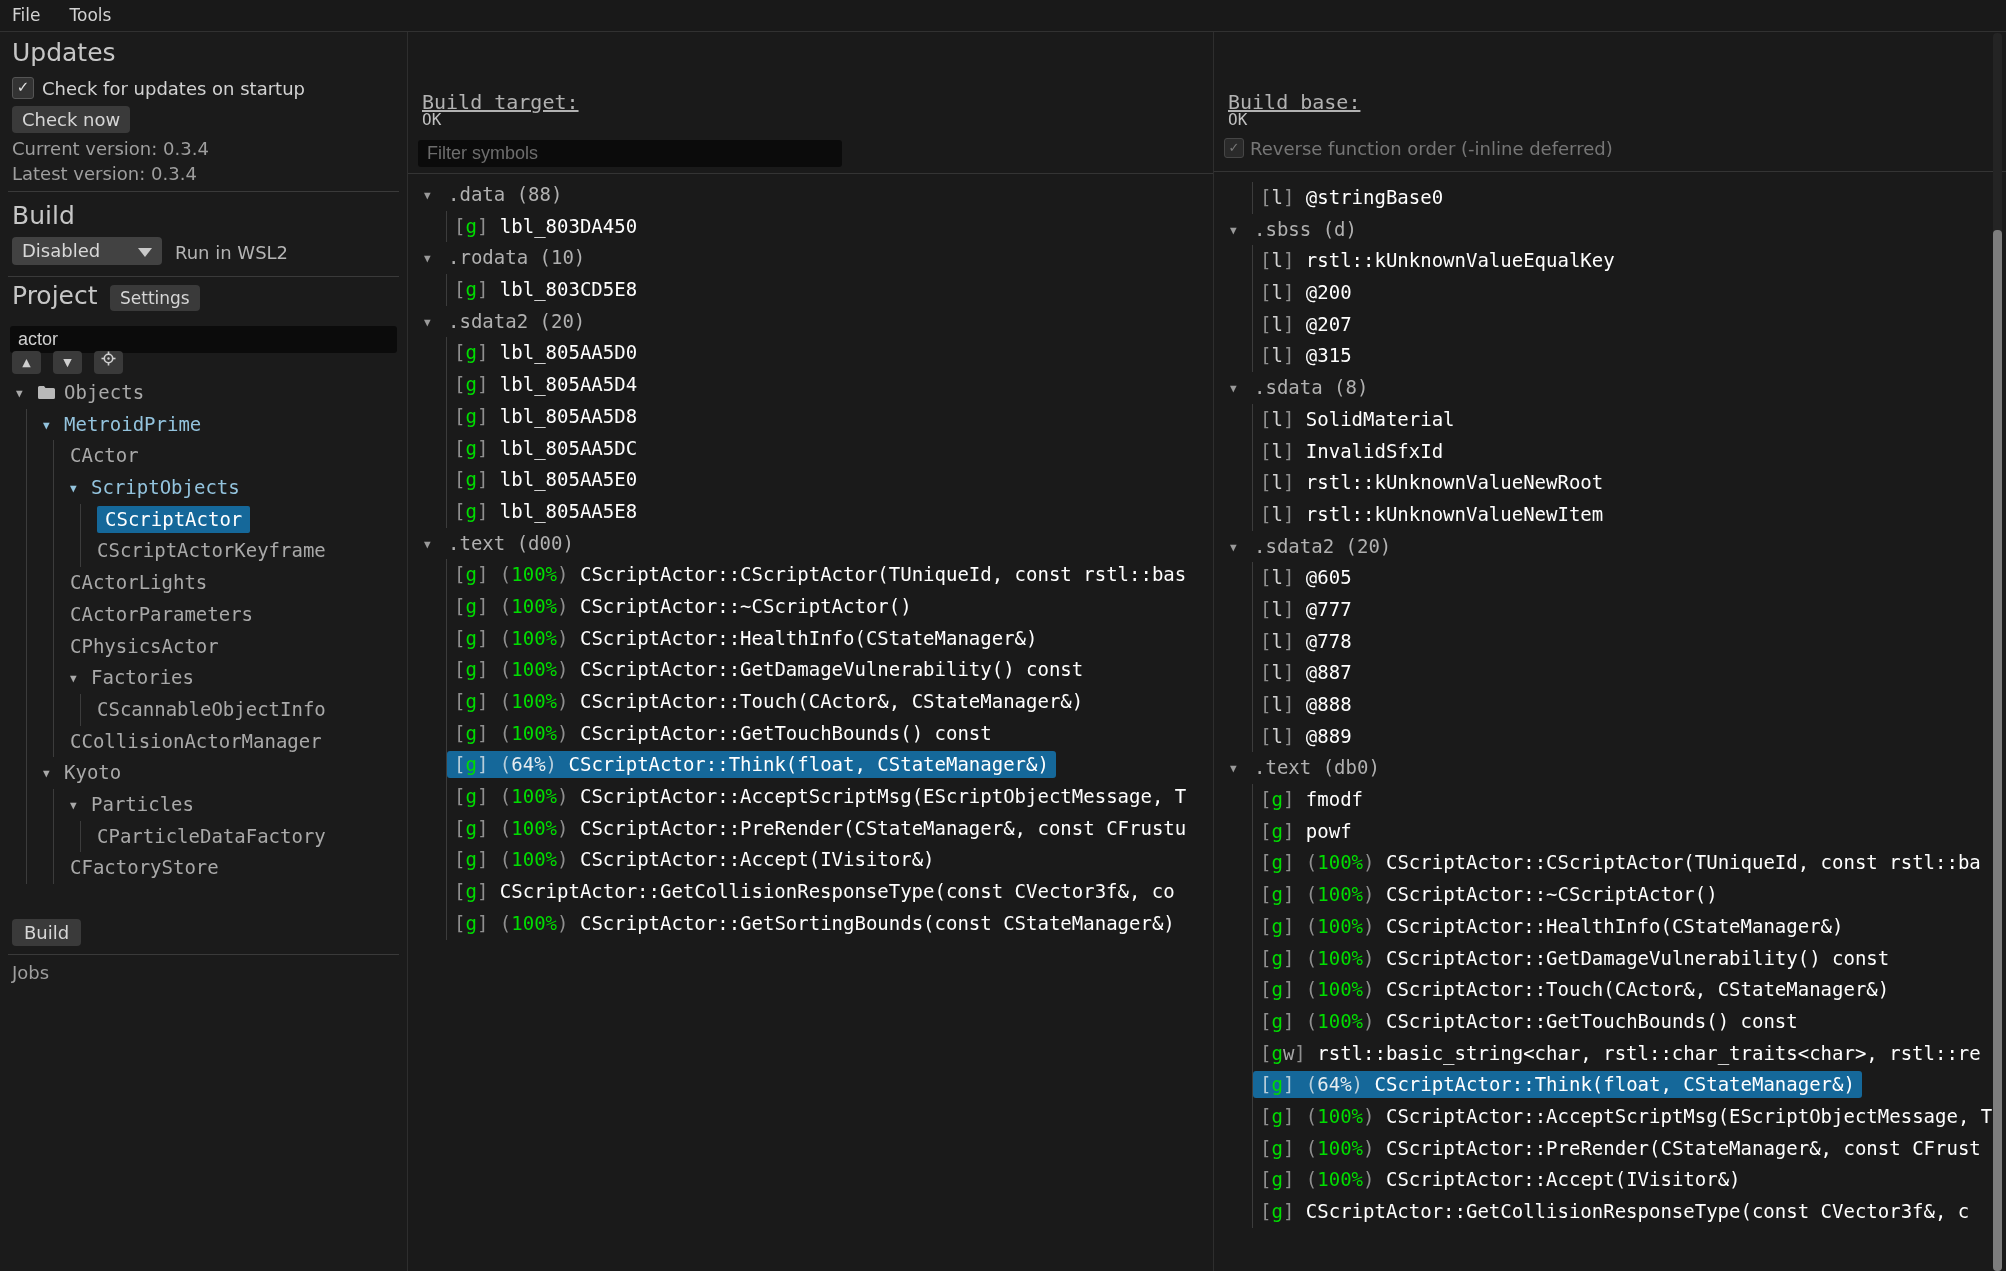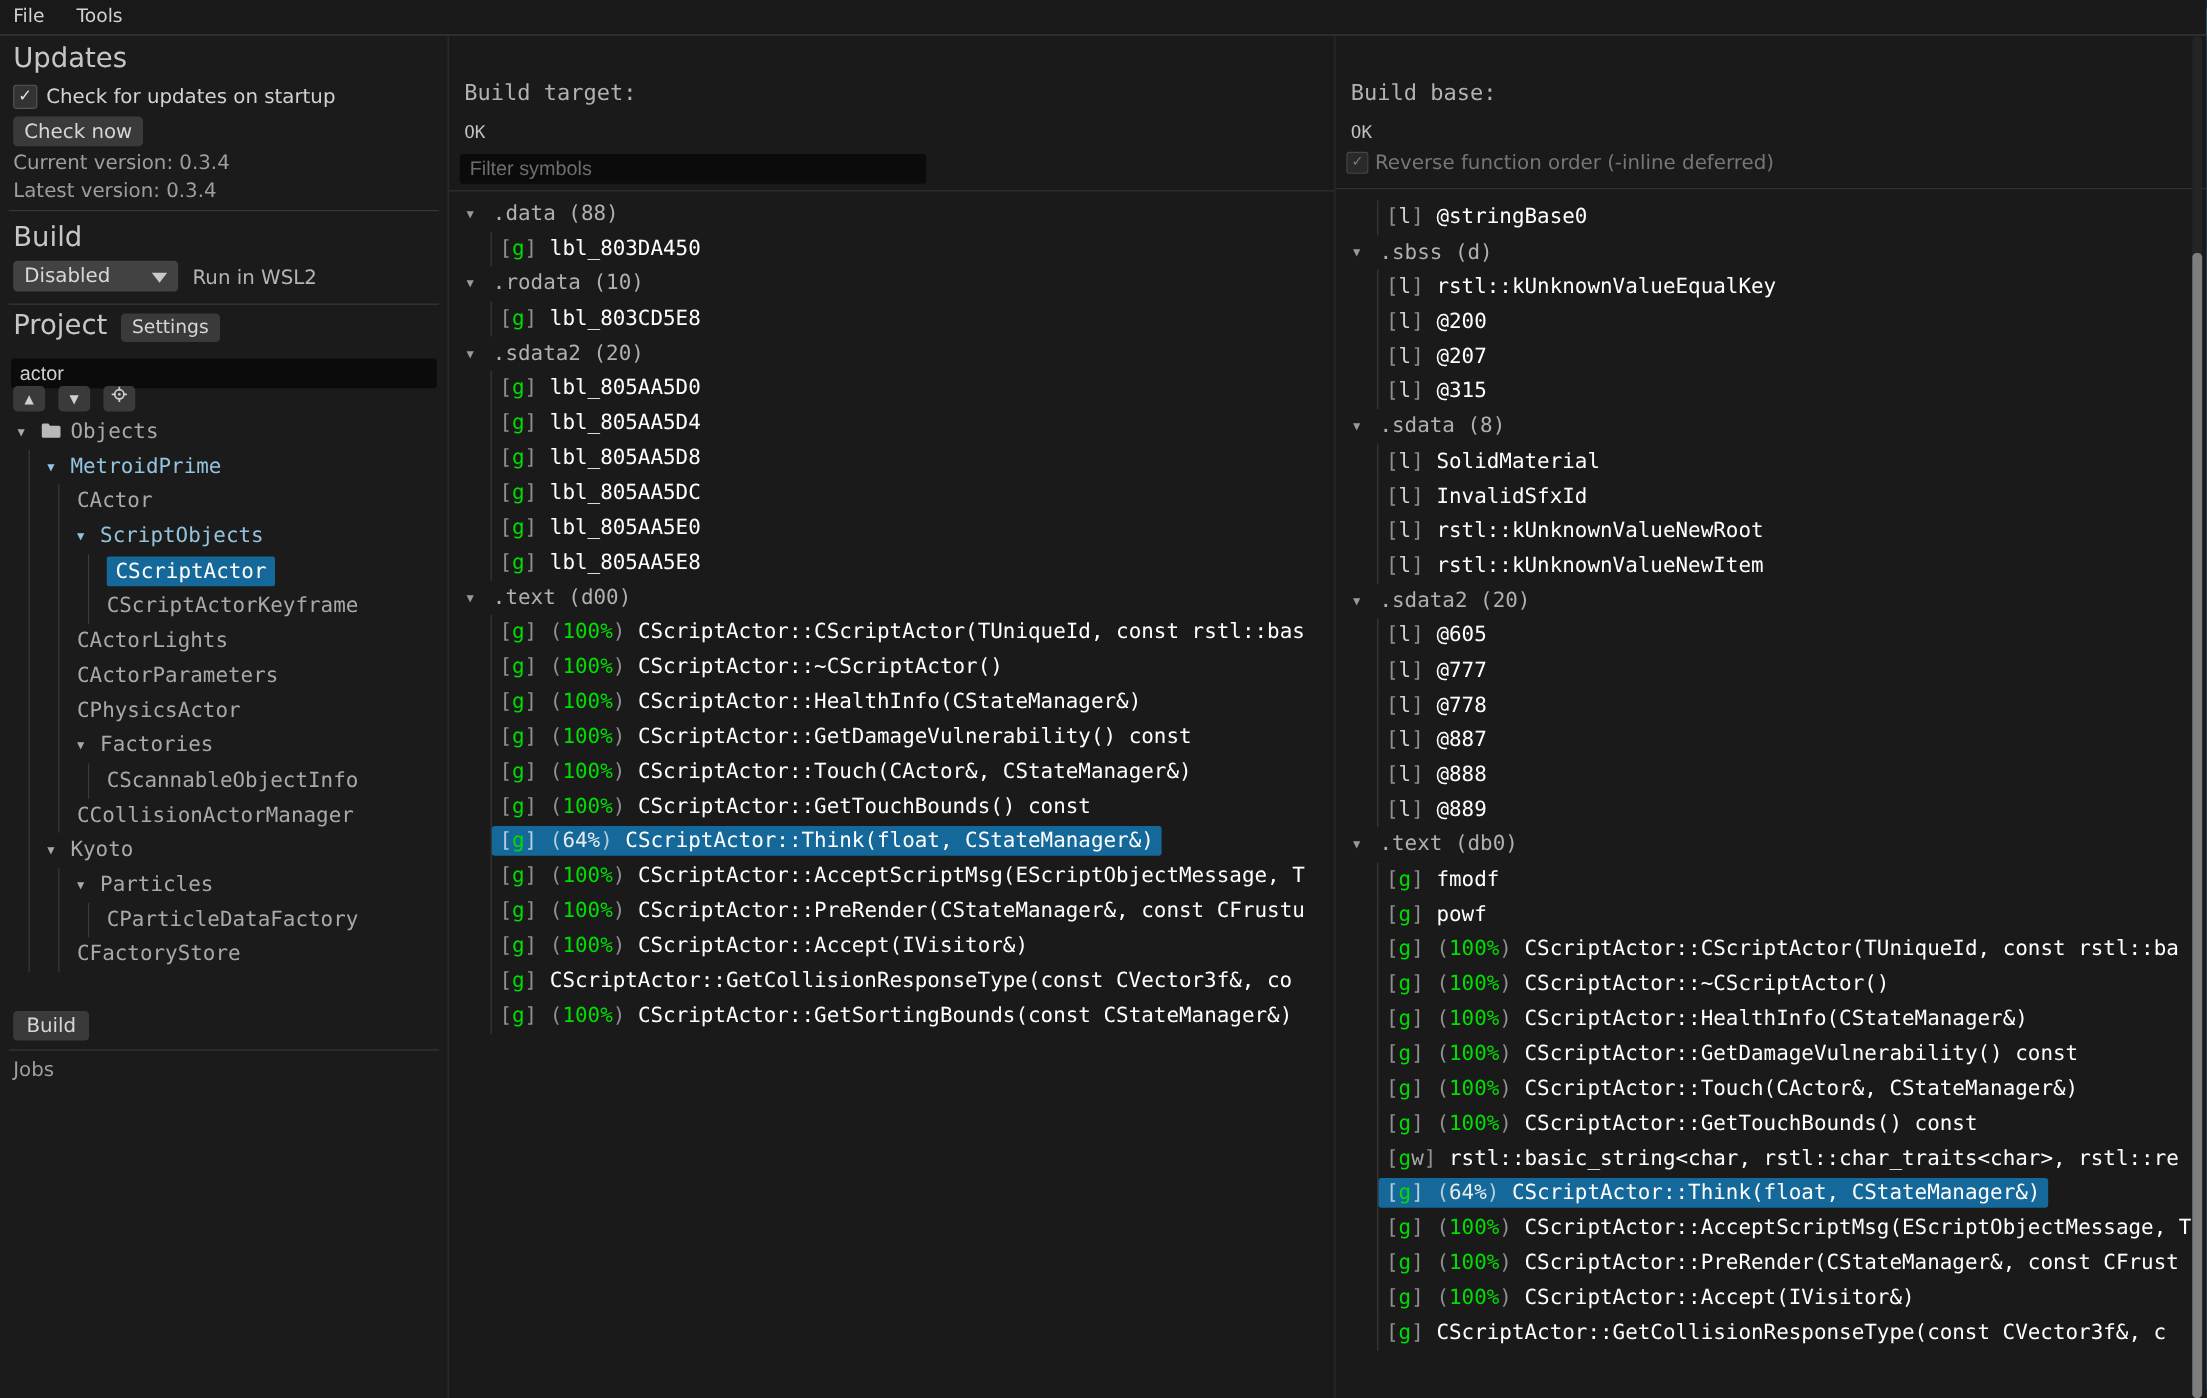--- a/index.html
+++ b/index.html
@@ -1,20 +1,20 @@
 <!DOCTYPE html>
 <html style="--green: #00dd00; --selection: #15689a; --treeblue: #93c3dd; --guide: #3c3c3c;"><head>
 <meta charset="utf-8">
 <style>
   html,body{margin:0;padding:0;background:#151515;}
   body{width:2006px;height:1271px;position:relative;overflow:hidden;
        font-family:"DejaVu Sans",sans-serif;color:#d4d4d4;
        --green:#00dd00;--selection:#15689a;--treeblue:#93c3dd;--guide:#3c3c3c;}
   .mono{font-family:"DejaVu Sans Mono",monospace;}
-  #app{position:absolute;inset:0;background:#7dd3fc;border-radius:10px;}
+  #app{position:absolute;inset:0;background:#7f1d1d;border-radius:10px;}
 
   
   #menubar{position:absolute;left:0;top:0;right:0;height:31px;background:#191919;
            border-bottom:1px solid #313131;}
   .menu-item{display:inline-block;padding:0 12px;line-height:30px;font-size:17px;color:#d2d2d2;cursor:default;}
 
   
   #sidebar{position:absolute;left:0;top:32px;bottom:0;width:407px;background:#1b1b1b;
            border-right:1px solid #2e2e2e;overflow:hidden;}
   .h1{position:absolute;left:12px;font-size:25px;color:#c6c6c6;}
@@ -44,21 +44,21 @@
   .ticon svg{vertical-align:-1px;}
   .st-dim{color:#a9a9a9;}
   .st-unit{color:var(--treeblue);}
   .st-selected{color:#a9a9a9;}
   .tlabel.selected{background:var(--selection);color:#fff;padding:2px 8px 3px;border-radius:2px;}
 
   
   .panel{position:absolute;top:32px;bottom:0;background:#1a1a1a;border-left:1px solid #2e2e2e;overflow:hidden;}
   #panel-target{left:407px;width:806px;}
   #panel-base{left:1213px;width:793px;}
-  .ptitle{position:absolute;left:14px;top:40px;font-size:20px;color:#b2b2b2;}
+  .ptitle{position:absolute;left:14px;top:58px;font-size:20px;color:#b2b2b2;text-decoration:underline;}
   .pstatus{position:absolute;left:14px;top:78px;font-size:16px;color:#c0c0c0;}
   .filter{position:absolute;left:10px;top:108px;width:424px;height:27px;background:#0b0b0b;border:none;
           border-radius:3px;color:#d0d0d0;font-size:18px;padding:0 9px;box-sizing:border-box;outline:none;}
   .filter::placeholder{color:#6d6d6d;}
   .pdivider{position:absolute;left:0;right:0;height:1px;background:#343434;}
   .symlist{position:absolute;left:0;right:0;overflow:hidden;font-size:19px;}
   .srow{position:relative;height:31.7px;line-height:31.7px;white-space:nowrap;padding-left:46px;cursor:default;
         font-family:"DejaVu Sans Mono",monospace;}
   .srow.sect{padding-left:16px;}
   .sarrow{display:inline-block;width:24px;font-size:11px;color:#9a9a9a;vertical-align:2px;}

